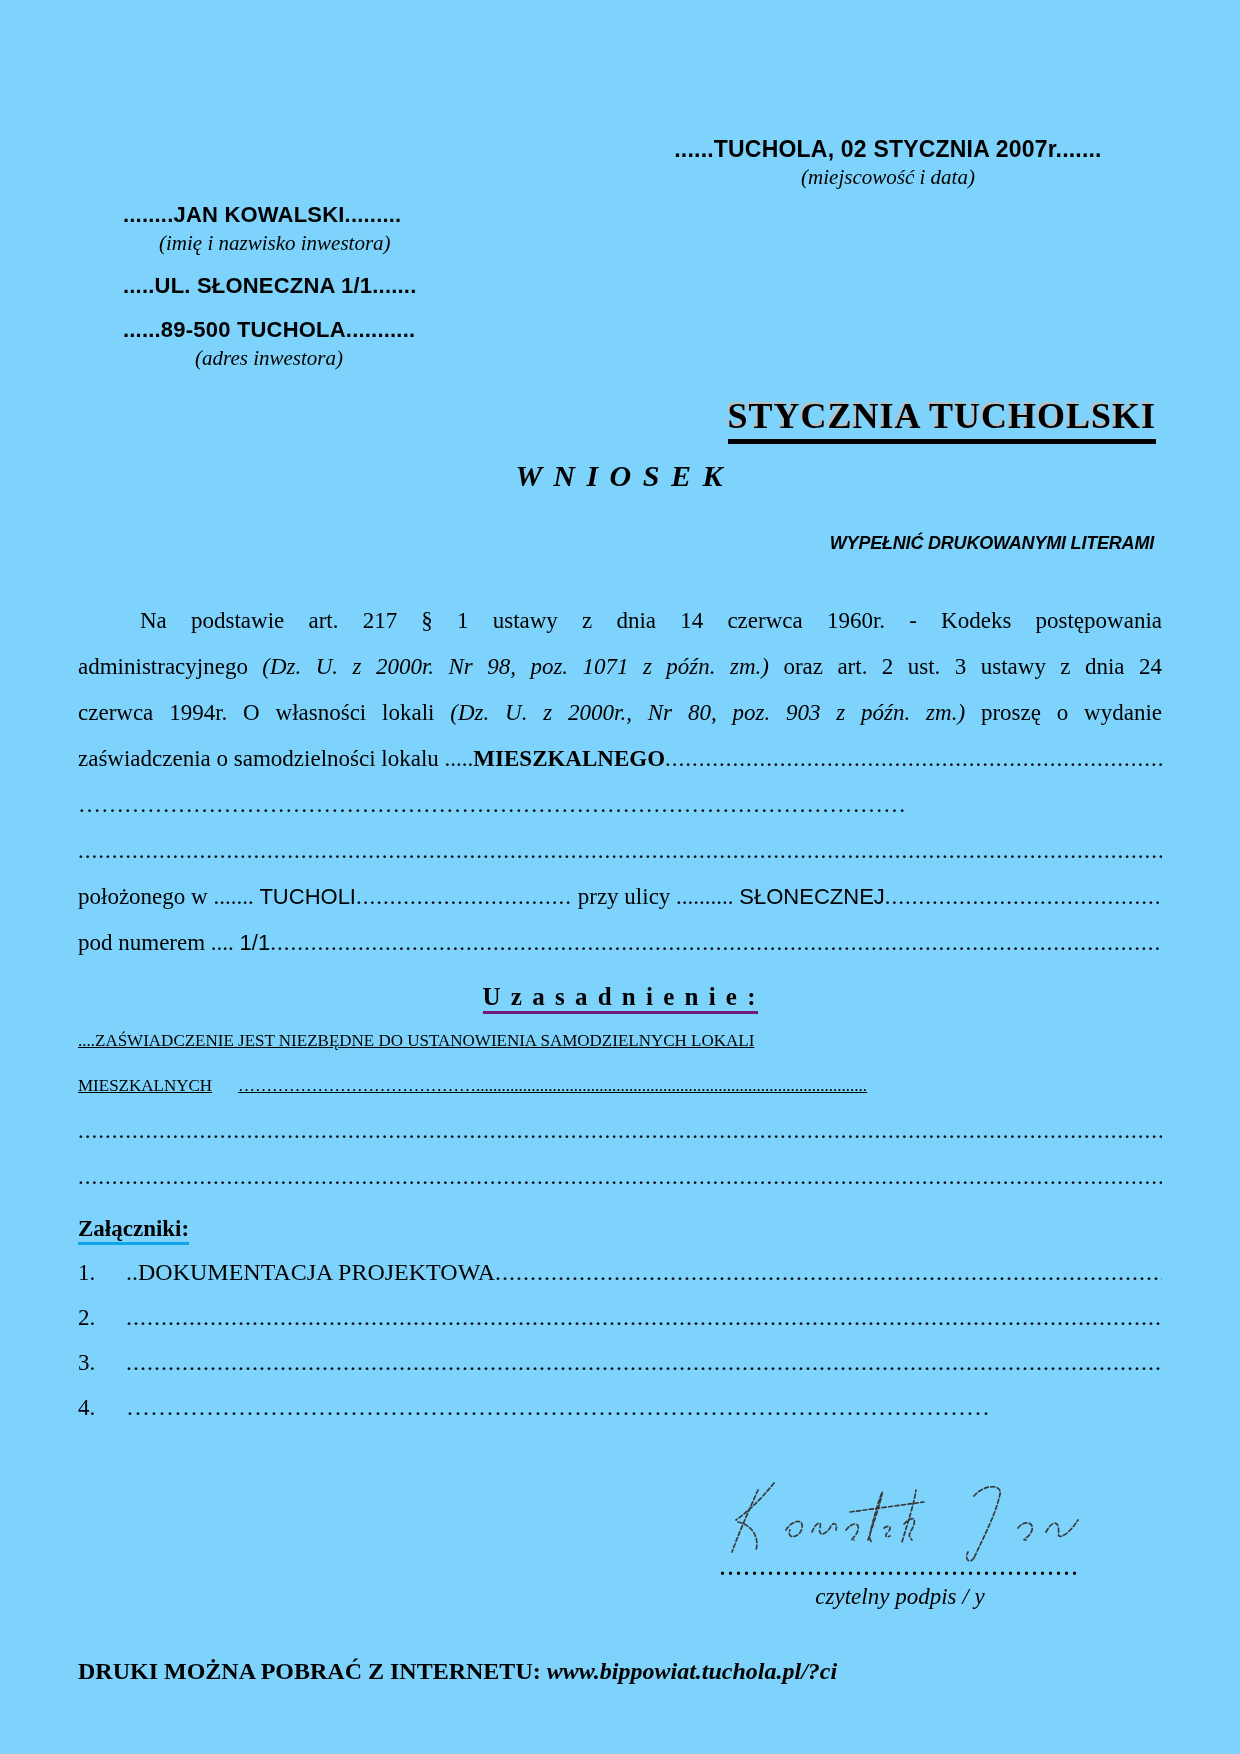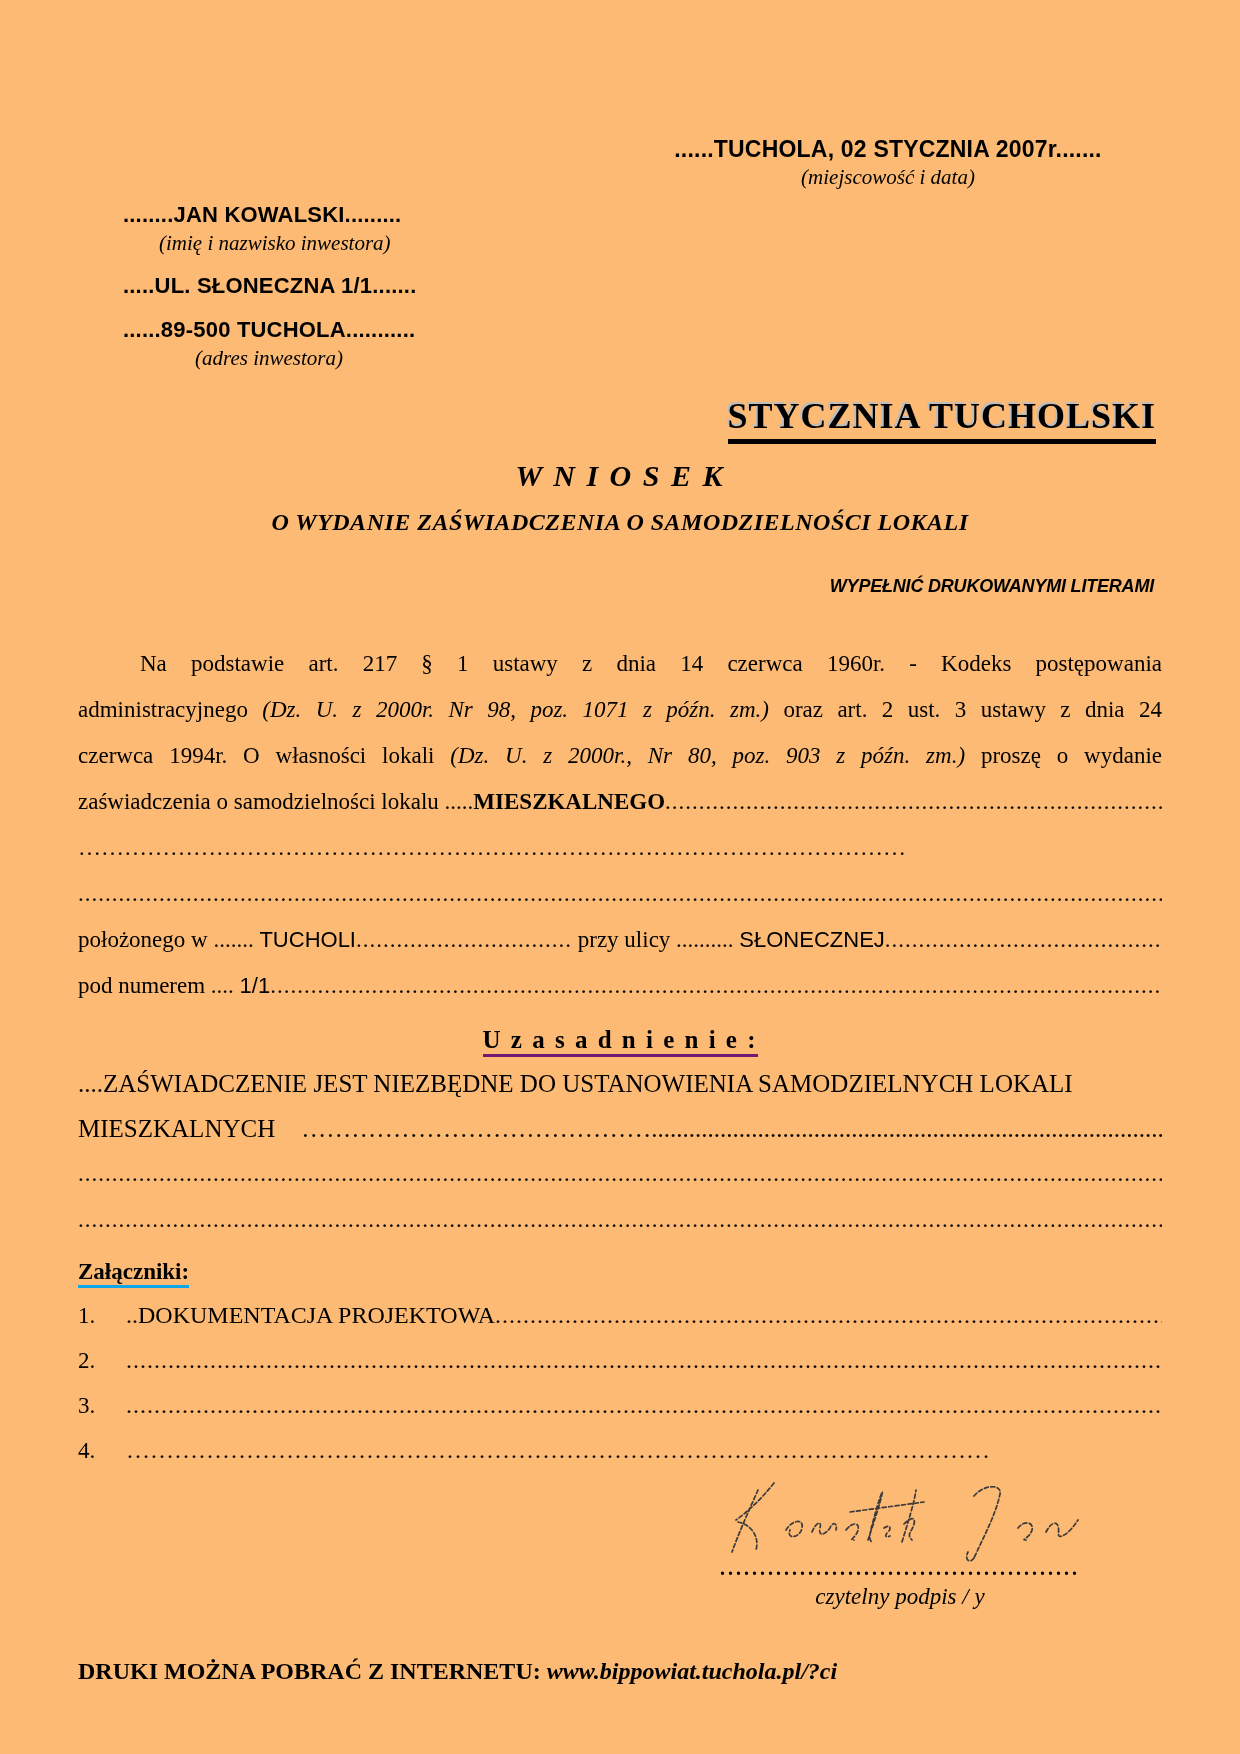--- a/index.html
+++ b/index.html
@@ -1,17 +1,17 @@
 <!DOCTYPE html>
 <html><head>
 <meta charset="utf-8">
 <style>
   html,body{margin:0;padding:0;background:#e8e8e8;}
   .page{
-    position:relative;width:1240px;height:1754px;background:#fdba74;color:#000;
+    position:relative;width:1240px;height:1754px;background:#7dd3fc;color:#000;
     margin:0 auto;box-sizing:border-box;padding:136px 78px 0 78px;overflow:hidden;
     font-family:"Liberation Serif", serif;font-size:23px;
   }
   .sans-fill{font-family:"Liberation Sans", sans-serif;font-weight:bold;font-size:22px;letter-spacing:.2px;}
   .caption{font-style:italic;font-size:21px;}
   
   .date-wrap{width:520px;margin-left:auto;margin-right:14px;text-align:center;}
   .date-line{white-space:nowrap;font-size:23px;}
   .date-caption{margin-top:2px;}
   .investor{margin-top:12px;margin-left:45px;}
@@ -33,21 +33,21 @@
     font-family:"Liberation Sans", sans-serif;font-weight:bold;font-style:italic;font-size:18px;letter-spacing:-.2px;
   }
   
   .request{margin-top:44px;}
   .line{height:46px;line-height:46px;white-space:nowrap;overflow:hidden;}
   .jline{text-align:justify;text-align-last:justify;}
   .jline.first{text-indent:62px;}
   .serif-bold{font-weight:bold;}
   .fill-inline{font-family:"Liberation Sans", sans-serif;font-weight:normal;font-size:22px;margin-top:48px;}
   .dots{letter-spacing:1px;}
-  .caps-line{height:45px;line-height:45px;white-space:nowrap;overflow:hidden;font-size:25px;}
+  .caps-line{height:45px;line-height:45px;white-space:nowrap;overflow:hidden;font-size:17px;text-decoration:underline;}
   .uzas-heading{text-align:center;margin-top:10px;height:42px;line-height:42px;}
   .uzas-heading span{font-weight:bold;font-size:25px;letter-spacing:2px;border-bottom:3px solid #701a75;padding-bottom:1px;}
   .pad-dots{padding-left:26px;}
   .zal-heading{margin-top:8px;height:42px;line-height:42px;}
   .zal-heading span{font-weight:bold;font-size:23px;border-bottom:3px solid #0ea5e9;padding-bottom:1px;}
   .zal-item{display:flex;height:45px;line-height:45px;}
   .zal-num{width:48px;flex:0 0 48px;}
   .zal-body{flex:1;white-space:nowrap;overflow:hidden;font-size:24px;}
   
   .signature{position:absolute;left:712px;top:1478px;width:376px;text-align:center;}
@@ -74,21 +74,20 @@
     <div class="inv-street sans-fill">.....UL. SŁONECZNA 1/1.......</div>
     <div class="inv-city sans-fill">......89-500 TUCHOLA...........</div>
     <div class="inv-caption2 caption">(adres inwestora)</div>
   </div>
 
   <div class="addressee-wrap">
     <span class="addressee">STYCZNIA TUCHOLSKI</span>
   </div>
 
   <div class="title">W N I O S E K</div>
-  <div class="subtitle">O WYDANIE ZAŚWIADCZENIA O SAMODZIELNOŚCI LOKALI</div>
   <div class="fill-note">WYPEŁNIĆ DRUKOWANYMI LITERAMI</div>
 
   <div class="request">
     <div class="line jline first">Na podstawie art. 217 § 1 ustawy z dnia 14 czerwca 1960r. - Kodeks postępowania</div>
     <div class="line jline"><span>administracyjnego </span><em>(Dz. U. z 2000r. Nr 98, poz. 1071 z późn. zm.)</em><span> oraz art. 2 ust. 3 ustawy z dnia 24</span></div>
     <div class="line jline"><span>czerwca 1994r. O własności lokali </span><em>(Dz. U. z 2000r., Nr 80, poz. 903 z późn. zm.)</em><span> proszę o wydanie</span></div>
     <div class="line"><span>zaświadczenia o samodzielności lokalu .....</span><span class="serif-bold">MIESZKALNEGO</span><span class="dots">........................................................................................................................................................................................................................................</span></div>
     <div class="line">………………………………………………………………………………………………</div>
     <div class="line dots">........................................................................................................................................................................................................................................</div>
     <div class="line"><span>położonego w ....... </span><span class="fill-inline">TUCHOLI</span><span class="dots">................................</span><span> przy ulicy .......... </span><span class="fill-inline">SŁONECZNEJ</span><span class="dots">........................................................................................................................................................................................................................................</span></div>

